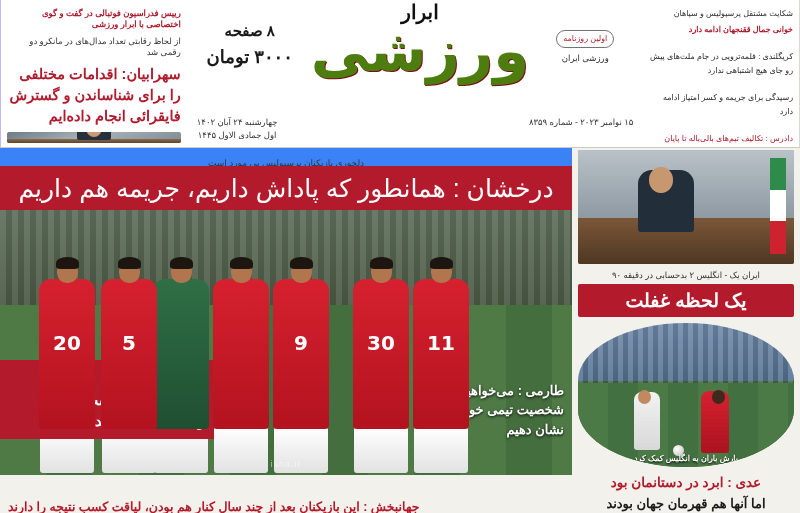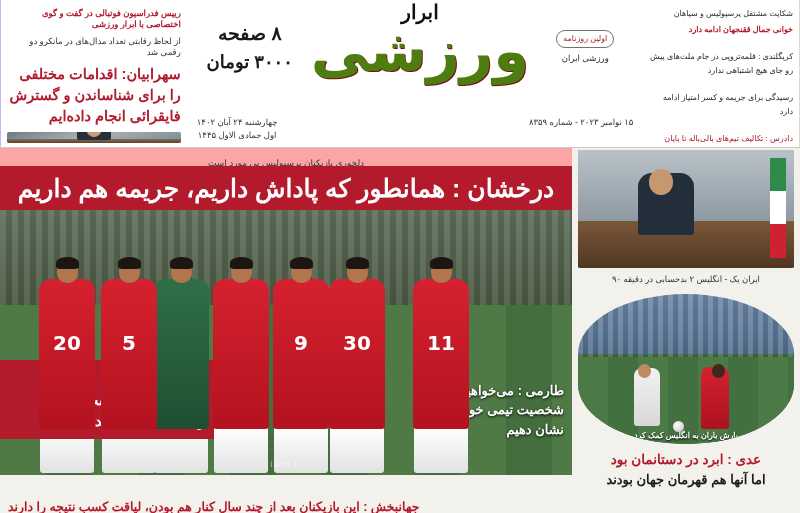--- a/index.html
+++ b/index.html
@@ -97,21 +97,21 @@
   .logo-main {
     font-size: 58px; line-height: 0.95;
     color: #4d7c0f; font-weight: bold;
     font-family: "DejaVu Sans", sans-serif;
     text-shadow: 1px 1px 0 #7d0e18;
   }
   .mh-col-right {
     width: 122px; padding: 22px 6px 0 6px;
     text-align: center; color: #1a1a1a;
   }
-  .pages-num { font-size: 19px; font-weight: bold; }
+  .pages-num { font-size: 15px; font-weight: bold; }
   .price { font-size: 18px; font-weight: bold; margin-top: 6px; }
   .mh-meta {
     width: 100%;
     display: flex; flex-direction: row-reverse;
     justify-content: space-between; align-items: flex-start;
     padding: 0 8px 4px 8px;
     font-size: 8.5px; color: #333;
   }
   .mh-meta-block { text-align: center; line-height: 1.6; }
 
@@ -124,28 +124,28 @@
     text-align: right;
   }
   .mh-left-kicker { font-size: 8px; color: #333; line-height: 1.5; }
   .mh-left-lines { font-size: 8px; color: #2b2b2b; line-height: 1.7; }
 
   
   .lead-band {
     position: absolute; top: 148px; left: 0;
     width: 572px; height: 30px;
     display: flex; align-items: center; justify-content: center;
-    font-size: 9px; color: #333; background: #fca5a5;
+    font-size: 9px; color: #333; background: #3b82f6;
   }
   .lead-headline {
     position: absolute; top: 166px; left: 0;
     width: 572px; height: 44px;
     display: flex; align-items: center; justify-content: center;
     background: #b31b2c;
-    color: #ffffff; font-size: 25px; font-weight: bold;
+    color: #ffffff; font-size: 25px; font-weight: normal;
     letter-spacing: 0px;
   }
   .lead-photo {
     position: absolute; top: 210px; left: 0;
     width: 572px; height: 265px;
     overflow: hidden;
     background: linear-gradient(#4a6f42 0%, #3f6038 40%, #355230 100%);
   }
   .pitch-stands {
     position: absolute; top: 0; left: 0; right: 0; height: 38%;
@@ -390,21 +390,21 @@
       </div>
       <div class="player" style="left:272px">
         <div class="p-head">
             <span class="p-hair"></span>
           </div>
         <div class="p-body">
             <span class="p-num">9</span>
           </div>
         <div class="p-shorts"></div>
       </div>
-      <div class="player" style="left:328px">
+      <div class="player" style="left:352px">
         <div class="p-head">
             <span class="p-hair"></span>
           </div>
         <div class="p-body">
             <span class="p-num">30</span>
           </div>
         <div class="p-shorts"></div>
       </div>
       <div class="player" style="left:412px">
         <div class="p-head">
@@ -441,20 +441,21 @@
     <div class="side-photo-1">
       <div class="sp1-wall"></div>
       <div class="sp1-table"></div>
       <div class="sp1-person"></div>
       <div class="sp1-head"></div>
       <div class="sp1-flag"></div>
     </div>
 
     <div class="side-kicker">ایران یک - انگلیس ۲ بدحسابی در دقیقه ۹۰</div>
 
+    <div class="side-headline">یک لحظه غفلت</div>
 
     <div class="side-photo-2">
       <div class="sp2-crowd"></div>
       <div class="sp2-grass"></div>
       <div class="sp2-p1"></div>
       <div class="sp2-p1h"></div>
       <div class="sp2-p2"></div>
       <div class="sp2-p2h"></div>
       <div class="sp2-ball"></div>
       <div class="sp2-caption">بارش باران به انگلیس کمک کرد</div>

